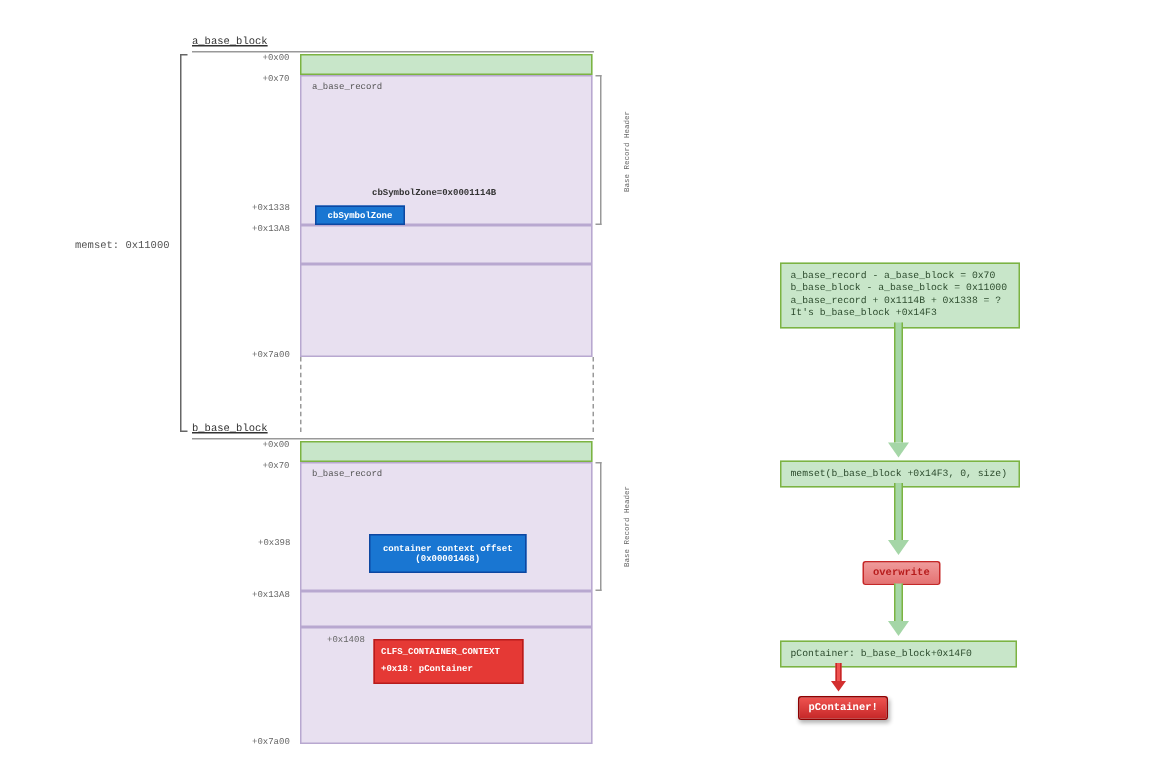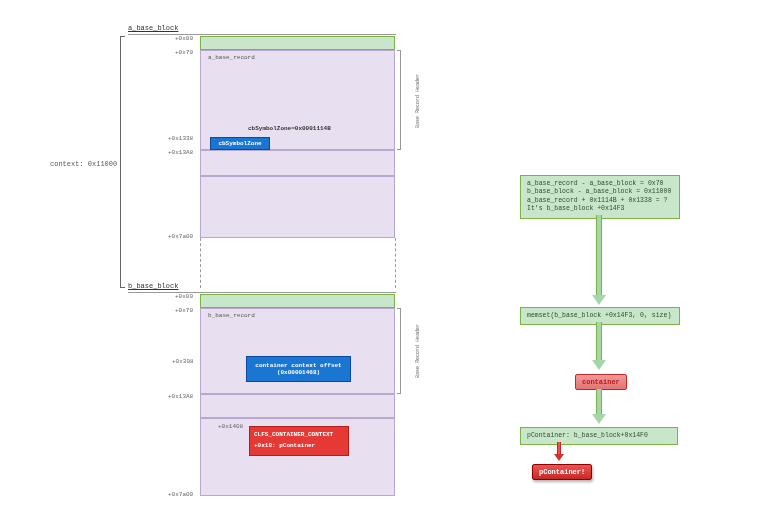--- a/index.html
+++ b/index.html
@@ -195,42 +195,42 @@
 <div class="red-box" style="left:249px; top:426px; width:100px; height:30px;">
   <div>CLFS_CONTAINER_CONTEXT</div>
   <div style="margin-top:4px;">+0x18: pContainer</div>
 </div>
 <div class="offset-label" style="left:168px; top:491px;">+0x7a00</div>
 
 <div class="bracket-line" style="left:397px; top:308px; width:4px; height:86px;"></div>
 <div class="side-label" style="left:388px; top:345px; width:60px;">Base Record Header</div>
 
 <div class="bracket-left" style="left:120px; top:36px; width:5px; height:252px;"></div>
-<div class="text-inside" style="left:50px; top:160px; font-size:7px;">context: 0x11000</div>
+<div class="text-inside" style="left:50px; top:160px; font-size:7px;">memset: 0x11000</div>
 
 <div class="calc-box" style="left:520px; top:175px; width:160px;">
   <div>a_base_record - a_base_block = 0x70</div>
   <div>b_base_block - a_base_block = 0x11000</div>
   <div>a_base_record + 0x1114B + 0x1338 = ?</div>
   <div>It's b_base_block +0x14F3</div>
 </div>
 
 <div class="arrow-down" style="left:592px; top:215px;">
   <div class="arrow-stem" style="height:80px;"></div>
   <div class="arrow-head"></div>
 </div>
 
 <div class="calc-box" style="left:520px; top:307px; width:160px;">memset(b_base_block +0x14F3, 0, size)</div>
 
 <div class="arrow-down" style="left:592px; top:322px;">
   <div class="arrow-stem" style="height:38px;"></div>
   <div class="arrow-head"></div>
 </div>
 
-<div class="red-pill" style="left:575px; top:374px;">container</div>
+<div class="red-pill" style="left:575px; top:374px;">overwrite</div>
 
 <div class="arrow-down" style="left:592px; top:389px;">
   <div class="arrow-stem" style="height:25px;"></div>
   <div class="arrow-head"></div>
 </div>
 
 <div class="calc-box" style="left:520px; top:427px; width:158px;">pContainer: b_base_block+0x14F0</div>
 
 <div class="arrow-down" style="left:554px; top:442px;">
   <div class="arrow-stem-red" style="height:12px;"></div>

